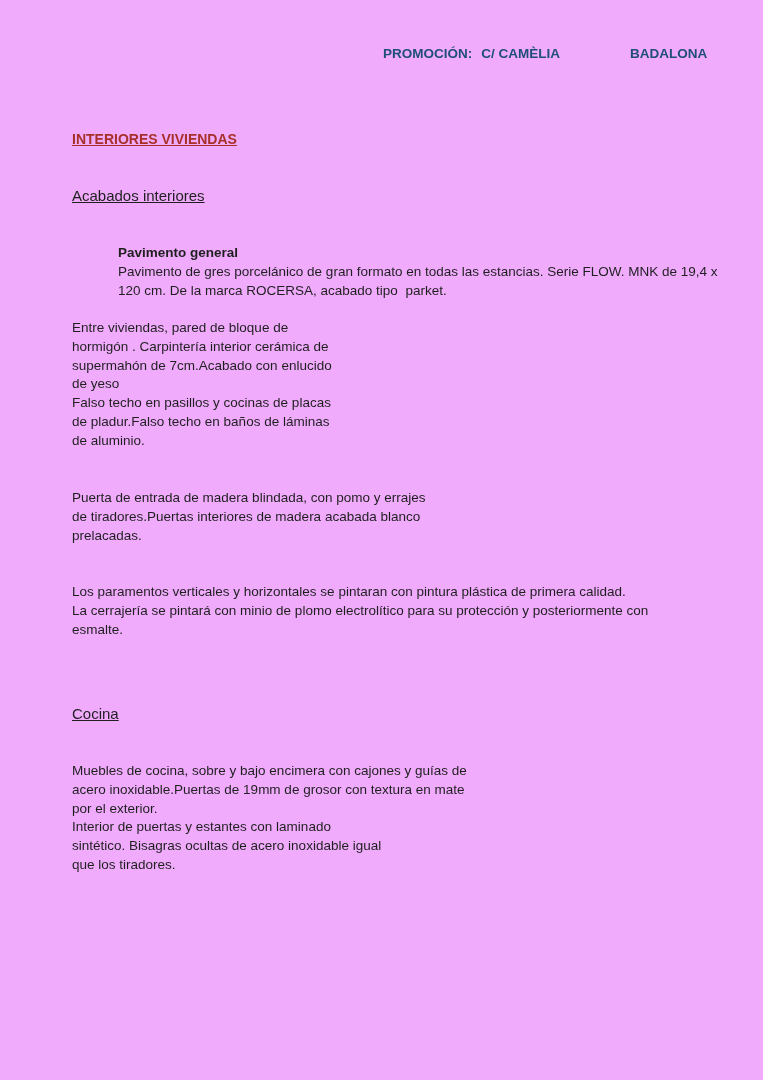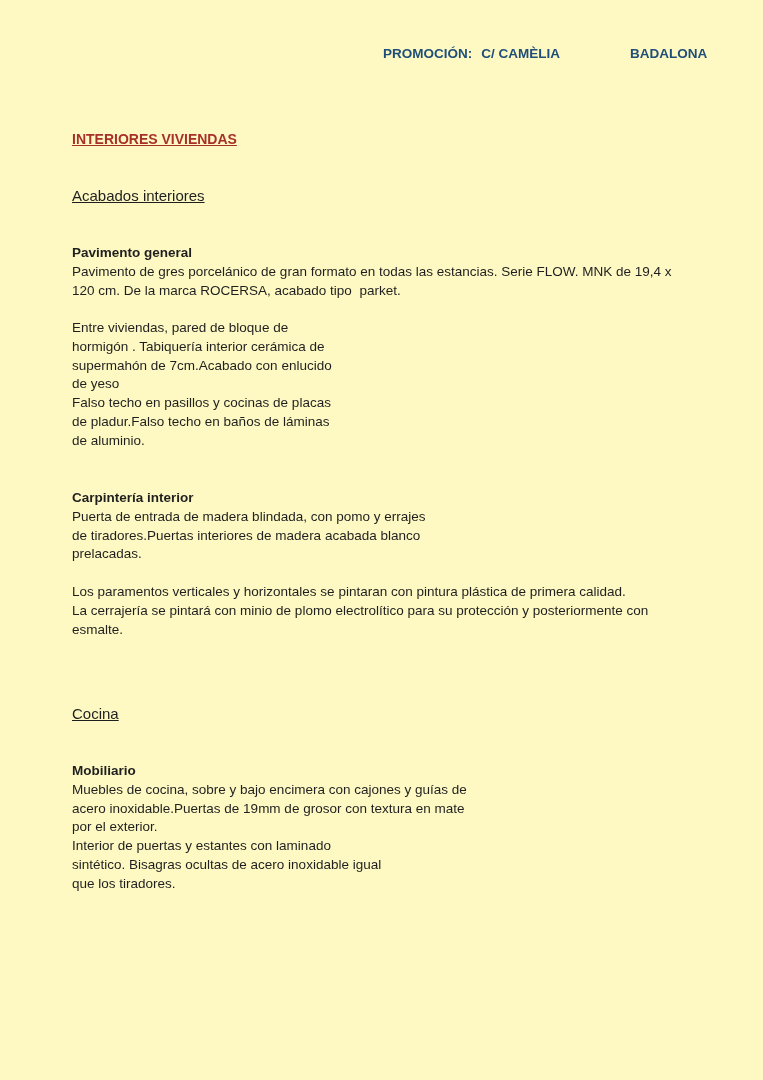--- a/index.html
+++ b/index.html
@@ -4,21 +4,21 @@
 <style>
   html, body {
     margin: 0;
     padding: 0;
     background: #ffffff;
   }
   .page {
     position: relative;
     width: 763px;
     height: 1080px;
-    background: #fef9c3;
+    background: #f0abfc;
     font-family: "Liberation Sans", sans-serif;
     color: #1f1f1f;
     overflow: hidden;
   }
   .doc-header {
     position: absolute;
     left: 383px;
     top: 46px;
     display: flex;
     align-items: baseline;
@@ -58,21 +58,21 @@
     font-size: 13.5px;
     line-height: 18.8px;
   }
   .section .heading {
     font-weight: bold;
     white-space: pre;
   }
   .section .body {
     white-space: pre;
   }
-  .sec-pavimento  { top: 244px; }
+  .sec-pavimento  { top: 244px; margin-left: 46px; }
   .sec-divisorias { top: 319px; }
   .sec-carpinteria{ top: 489px; }
   .sec-pintura    { top: 583px; }
   .sec-mobiliario { top: 762px; }
 </style>
 </head>
 <body>
 
 <div class="page">
 
@@ -87,45 +87,43 @@
   <div class="doc-subtitle subtitle-acabados">Acabados interiores</div>
 
   <div class="section sec-pavimento">
     <div class="heading">Pavimento general</div>
     <div class="body">Pavimento de gres porcelánico de gran formato en todas las estancias. Serie FLOW. MNK de 19,4 x
 120 cm. De la marca ROCERSA, acabado tipo  parket.</div>
   </div>
 
   <div class="section sec-divisorias">
     <div class="body">Entre viviendas, pared de bloque de
-hormigón . Tabiquería interior cerámica de
+hormigón . Carpintería interior cerámica de
 supermahón de 7cm.Acabado con enlucido
 de yeso
 Falso techo en pasillos y cocinas de placas
 de pladur.Falso techo en baños de láminas
 de aluminio.</div>
   </div>
 
   <div class="section sec-carpinteria">
-    <div class="heading">Carpintería interior</div>
     <div class="body">Puerta de entrada de madera blindada, con pomo y errajes
 de tiradores.Puertas interiores de madera acabada blanco
 prelacadas.</div>
   </div>
 
   <div class="section sec-pintura">
     <div class="body">Los paramentos verticales y horizontales se pintaran con pintura plástica de primera calidad.
 La cerrajería se pintará con minio de plomo electrolítico para su protección y posteriormente con
 esmalte.</div>
   </div>
 
   <div class="doc-subtitle subtitle-cocina">Cocina</div>
 
   <div class="section sec-mobiliario">
-    <div class="heading">Mobiliario</div>
     <div class="body">Muebles de cocina, sobre y bajo encimera con cajones y guías de
 acero inoxidable.Puertas de 19mm de grosor con textura en mate
 por el exterior.
 Interior de puertas y estantes con laminado
 sintético. Bisagras ocultas de acero inoxidable igual
 que los tiradores.</div>
   </div>
 
 </div>
 

